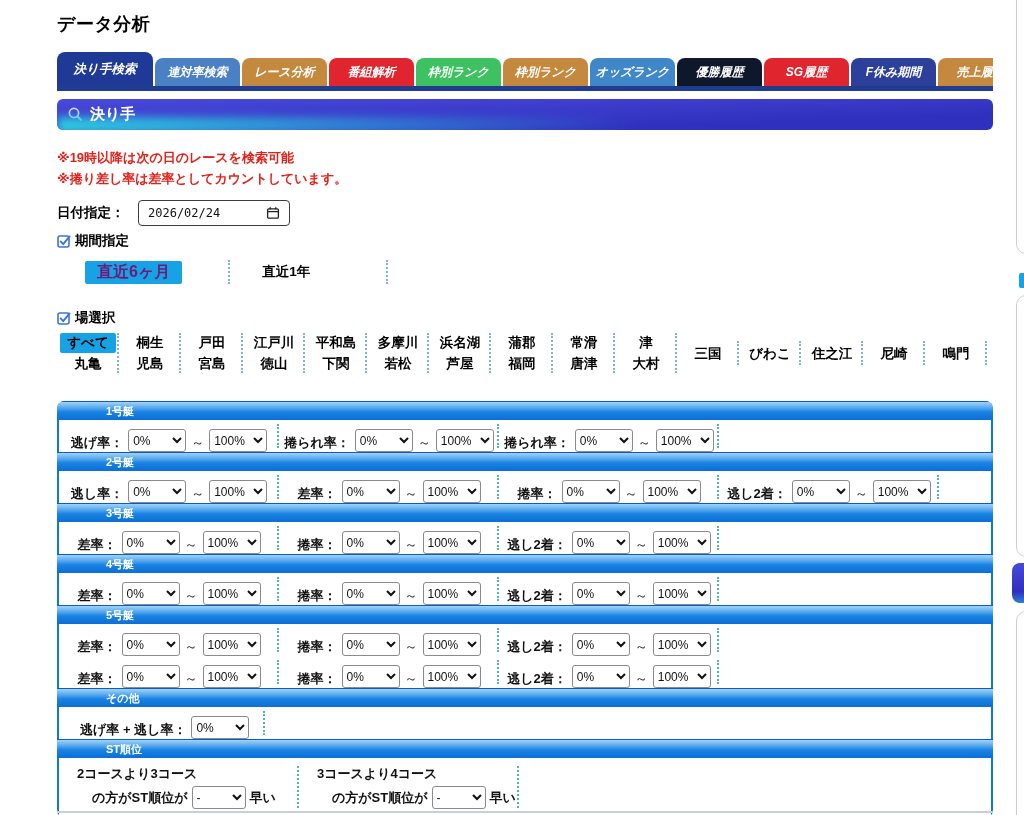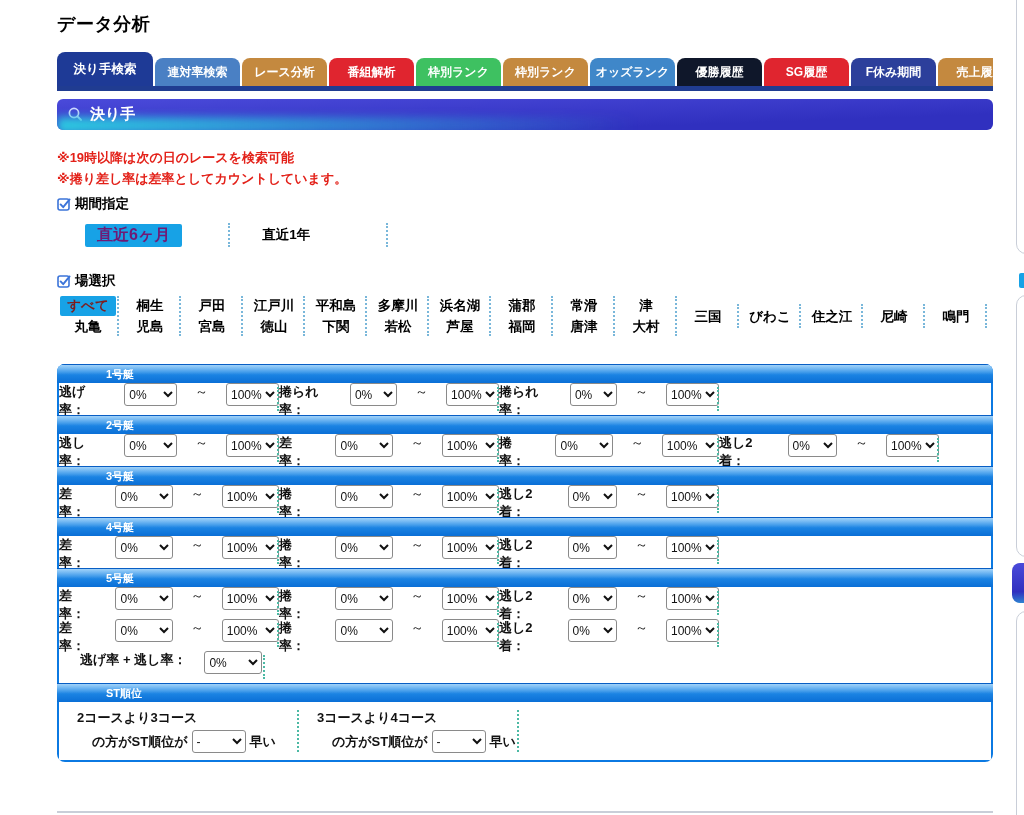--- a/index.html
+++ b/index.html
@@ -1,21 +1,21 @@
 <!DOCTYPE html>
 <html style="--underline: #203c91; --bar-1: #4a4ada; --bar-2: #3030bf; --bar-glow: #2cc8e0; --sec-head-1: #2f9bf2; --sec-head-2: #0a6fd6; --panel-bg: #0b79e2; --chip-blue: #17a2e6; --note-red: #e32119; --sep-teal: #4cb9a4; --venue-sep: #79b7da; --checkbox-blue: #3b74d9;"><head>
 <meta charset="utf-8">
 <style>
   html,body{margin:0;padding:0;width:1024px;height:815px;background:#fff;overflow:hidden;
     font-family:"Liberation Sans","DejaVu Sans",sans-serif;position:relative;}
   .content{position:absolute;left:57px;top:0;width:936px;}
   
   .page-title{margin:12px 0 0 0;font-size:18px;font-weight:bold;color:#000;letter-spacing:.5px;}
   
-  .tabbar-wrap{margin-top:16px;width:936px;overflow:hidden;}
+  .tabbar-wrap{margin-top:16px;width:936px;overflow:hidden;font-style:italic;}
   .tabbar{display:flex;align-items:flex-end;gap:2px;height:34px;white-space:nowrap;}
   .tab{flex:0 0 85px;height:28px;border-radius:8px 8px 0 0;color:#fff;font-size:12px;font-weight:bold;
     display:flex;align-items:center;justify-content:center;cursor:pointer;}
   .tab.active{flex:0 0 96px;height:34px;font-size:12.5px;}
   .tab-underline{height:5px;background:var(--underline);}
   
   .kimarite-bar{position:relative;margin-top:8px;height:31px;border-radius:6px;overflow:hidden;
     background:linear-gradient(178deg,var(--bar-1) 0%,var(--bar-2) 75%);
     display:flex;align-items:center;color:#fff;font-size:15px;font-weight:bold;padding-left:10px;gap:6px;}
   .kimarite-bar::after{content:"";position:absolute;left:0;bottom:-4px;width:62%;height:55%;
@@ -38,33 +38,33 @@
   .pchip{background:var(--chip-blue);color:#701a75;font-size:16px;font-weight:bold;padding:1px 12px;
     border-radius:2px;cursor:pointer;}
   .pitem{width:108px;text-align:center;font-size:13.5px;font-weight:bold;cursor:pointer;}
   .psep{border-left:2px dotted var(--venue-sep);height:24px;margin-left:46px;margin-right:2px;}
   
   .venue-grid{margin-top:5px;display:flex;width:936px;}
   .vcol{position:relative;width:62px;height:42px;display:flex;flex-direction:column;justify-content:center;}
   .vcol .sep{position:absolute;right:0;top:1px;bottom:1px;border-left:2px dotted var(--venue-sep);}
   .vcol.single .sep{top:9px;bottom:9px;}
   .vcell{height:21px;line-height:21px;text-align:center;font-size:13.5px;font-weight:600;color:#000;cursor:pointer;}
-  .vchip{display:inline-block;background:var(--chip-blue);color:#7f1d1d;border-radius:2px;
+  .vchip{display:inline-block;background:var(--chip-blue);color:#000000;border-radius:2px;
     padding:0 7px;line-height:20px;font-weight:bold;}
   
   .panel{margin-top:27px;border-radius:8px;background:var(--panel-bg);overflow:hidden;padding-bottom:2px;}
   .sec-header{position:relative;height:18px;display:flex;align-items:center;padding-left:9px;
     color:#fff;font-size:11px;font-weight:bold;
     background:linear-gradient(180deg,rgba(255,255,255,.55) 0%,rgba(255,255,255,0) 55%),
                linear-gradient(180deg,var(--sec-head-1) 0%,var(--sec-head-2) 100%);
     border-top:1px solid rgba(8,80,180,.55);}
   .sec-header span{position:relative;z-index:2;margin-left:40px;}
   .sec-row{margin:0 2px;background:#fff;height:32px;display:flex;align-items:center;}
   .sec-row.st{height:58px;}
-  .group{position:relative;width:220px;height:100%;display:flex;align-items:flex-start;justify-content:center;gap:18px;}
+  .group{position:relative;width:220px;height:100%;display:flex;align-items:flex-end;justify-content:center;gap:5px;}
   .group .glabel{font-size:13px;font-weight:bold;color:#111;}
   .tilde{font-size:13px;color:#111;}
   .gsep{position:absolute;right:0;top:50%;transform:translateY(-50%);height:24px;
     border-left:2px dotted var(--sep-teal);}
   .sec-row.st .gsep{height:42px;}
   .g-other{width:206px;justify-content:flex-start;padding-left:21px;box-sizing:border-box;}
   .stgroup{flex-direction:column;align-items:flex-start;justify-content:center;gap:3px;padding-left:18px;box-sizing:border-box;}
   .stgroup.st0{width:240px;}
   .stgroup.st1{width:220px;}
   .st-l1{font-size:13px;font-weight:bold;color:#111;}
@@ -134,20 +134,32 @@
       <line x1="10.4" y1="10.4" x2="14" y2="14" stroke="#cfd8ff" stroke-width="1.9" stroke-linecap="round"></line>
     </svg>
     <span>決り手</span>
   </div>
 
   <div class="notes">
     <div class="note">※19時以降は次の日のレースを検索可能</div>
     <div class="note">※捲り差し率は差率としてカウントしています。</div>
   </div>
 
+  <div class="date-row">
+    <span class="fld-label">日付指定：</span>
+    <div class="date-input">
+      <span>2026/02/24</span>
+      <svg width="14" height="14" viewBox="0 0 14 14">
+        <rect x="1.6" y="2.8" width="10.8" height="9.4" rx="1.2" fill="none" stroke="#222" stroke-width="1.3"></rect>
+        <line x1="1.6" y1="5.6" x2="12.4" y2="5.6" stroke="#222" stroke-width="1.3"></line>
+        <line x1="4.2" y1="1.2" x2="4.2" y2="3.4" stroke="#222" stroke-width="1.3"></line>
+        <line x1="9.8" y1="1.2" x2="9.8" y2="3.4" stroke="#222" stroke-width="1.3"></line>
+      </svg>
+    </div>
+  </div>
 
   <div class="check-row">
     <svg width="15" height="15" viewBox="0 0 15 15">
       <rect x="1" y="2" width="11" height="11" rx="2" fill="#fff" stroke="#3b74d9" stroke-width="1.6"></rect>
       <path d="M3.6 7.4 L6.2 10.2 L12.6 2.4" fill="none" stroke="#3b74d9" stroke-width="1.9" stroke-linecap="round" stroke-linejoin="round"></path>
     </svg>
     <span>期間指定</span>
   </div>
 
   <div class="period-row" id="period-row">
@@ -391,20 +403,23 @@
           <select class="sel"><option>100%</option></select>
           <i class="gsep"></i>
         </div>
         <div class="group">
           <span class="glabel">逃し2着：</span>
           <select class="sel"><option>0%</option></select>
           <span class="tilde">～</span>
           <select class="sel"><option>100%</option></select>
           <i class="gsep"></i>
         </div>
+      </div>
+      <div class="sec-header">
+        <span>その他</span>
       </div>
       <div class="sec-row">
         <div class="group g-other">
           <span class="glabel">逃げ率 + 逃し率：</span>
           <select class="sel"><option>0%</option></select>
           <i class="gsep"></i>
         </div>
       </div>
       <div class="sec-header">
         <span>ST順位</span>

